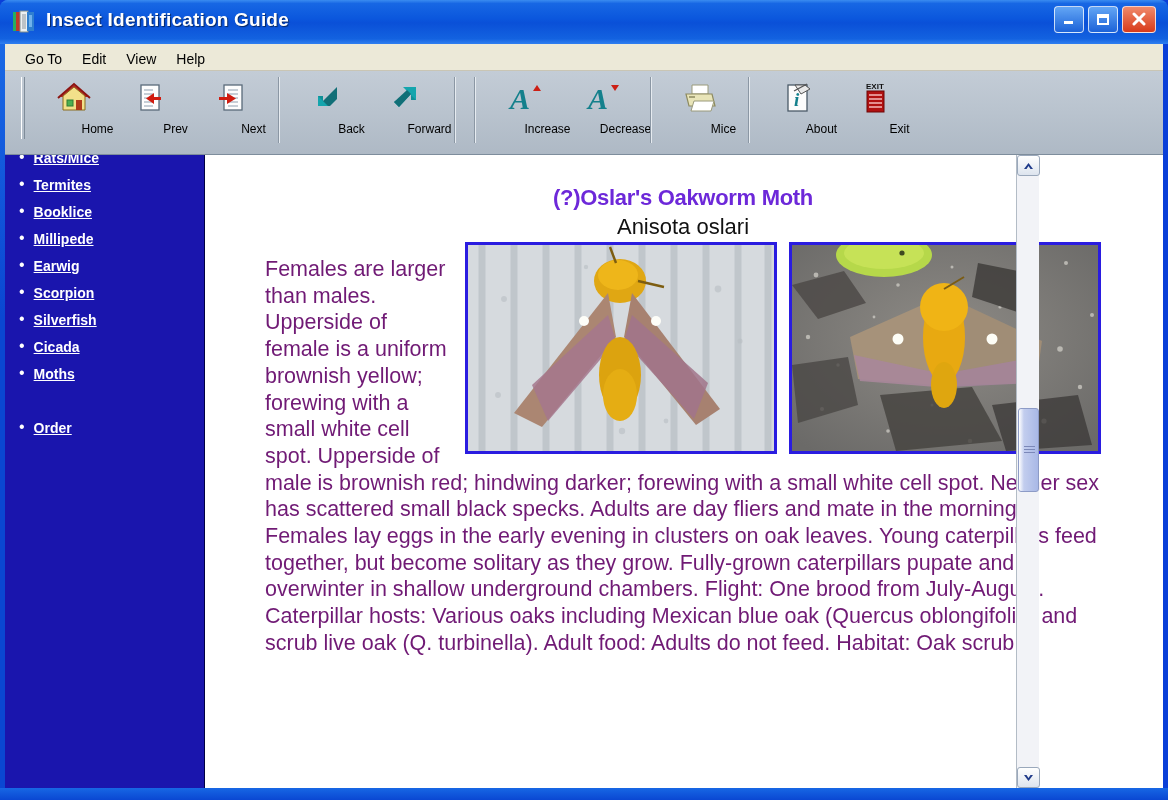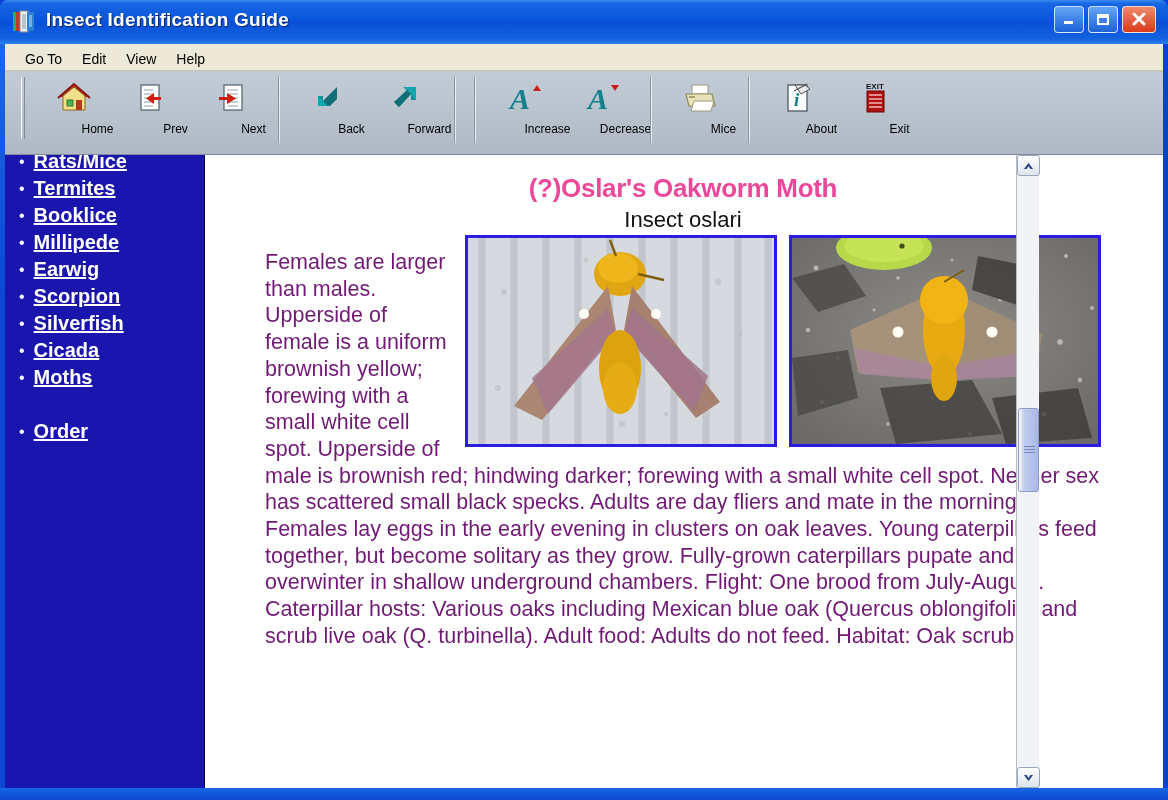--- a/index.html
+++ b/index.html
@@ -113,39 +113,39 @@
   .nav-row {
     display: flex; align-items: baseline;
     padding: 0 0 0 14px;
     height: 27px;
   }
   .nav-bullet {
     color: #ffffff; font-size: 16px; line-height: 1;
     margin-right: 9px; position: relative; top: -1px;
   }
   .nav-link {
-    color: #ffffff; font-size: 20px; font-weight: bold;
+    color: #ffffff; font-size: 14px; font-weight: bold;
     text-decoration: underline; white-space: nowrap;
     font-family: "Liberation Sans", sans-serif;
   }
   .nav-gap { height: 27px; }
 
   #content {
     flex: 1; height: 633px;
     background: #ffffff;
     position: relative;
     overflow: hidden;
   }
   #content-inner {
     padding: 10px 62px 0 60px;
   }
   #page-title {
     text-align: center;
-    font-size: 26px; font-weight: bold; color: #ec4899;
-    margin: 8px 0 0 0; letter-spacing: -.3px;
+    font-size: 22px; font-weight: bold; color: #6d28d9;
+    margin: 20px 0 0 0; letter-spacing: -.3px;
   }
   #page-subtitle {
     text-align: center;
     font-size: 22px; color: #111;
     margin: 3px 0 0 0;
   }
   #body-text {
     font-size: 21.5px; line-height: 26.7px; color: #701a75;
     margin-top: 16px; text-align: left;
   }
@@ -406,21 +406,21 @@
       <div class="nav-gap"></div>
       <div class="nav-row">
         <span class="nav-bullet">•</span>
         <span class="nav-link">Order</span>
       </div>
     </div>
 
     <div id="content">
       <div id="content-inner">
         <div id="page-title">(?)Oslar's Oakworm Moth</div>
-        <div id="page-subtitle">Insect oslari</div>
+        <div id="page-subtitle">Anisota oslari</div>
 
         <div class="photo">
           <svg width="100%" height="100%" viewBox="0 0 306 206" preserveAspectRatio="none">
             <defs>
               <radialGradient id="thx2" cx="50%" cy="45%" r="70%">
                 <stop offset="0%" stop-color="#8e8b86"></stop>
                 <stop offset="100%" stop-color="#6b6a68"></stop>
               </radialGradient>
             </defs>
             <rect width="306" height="206" fill="url(#thx2)"></rect>

